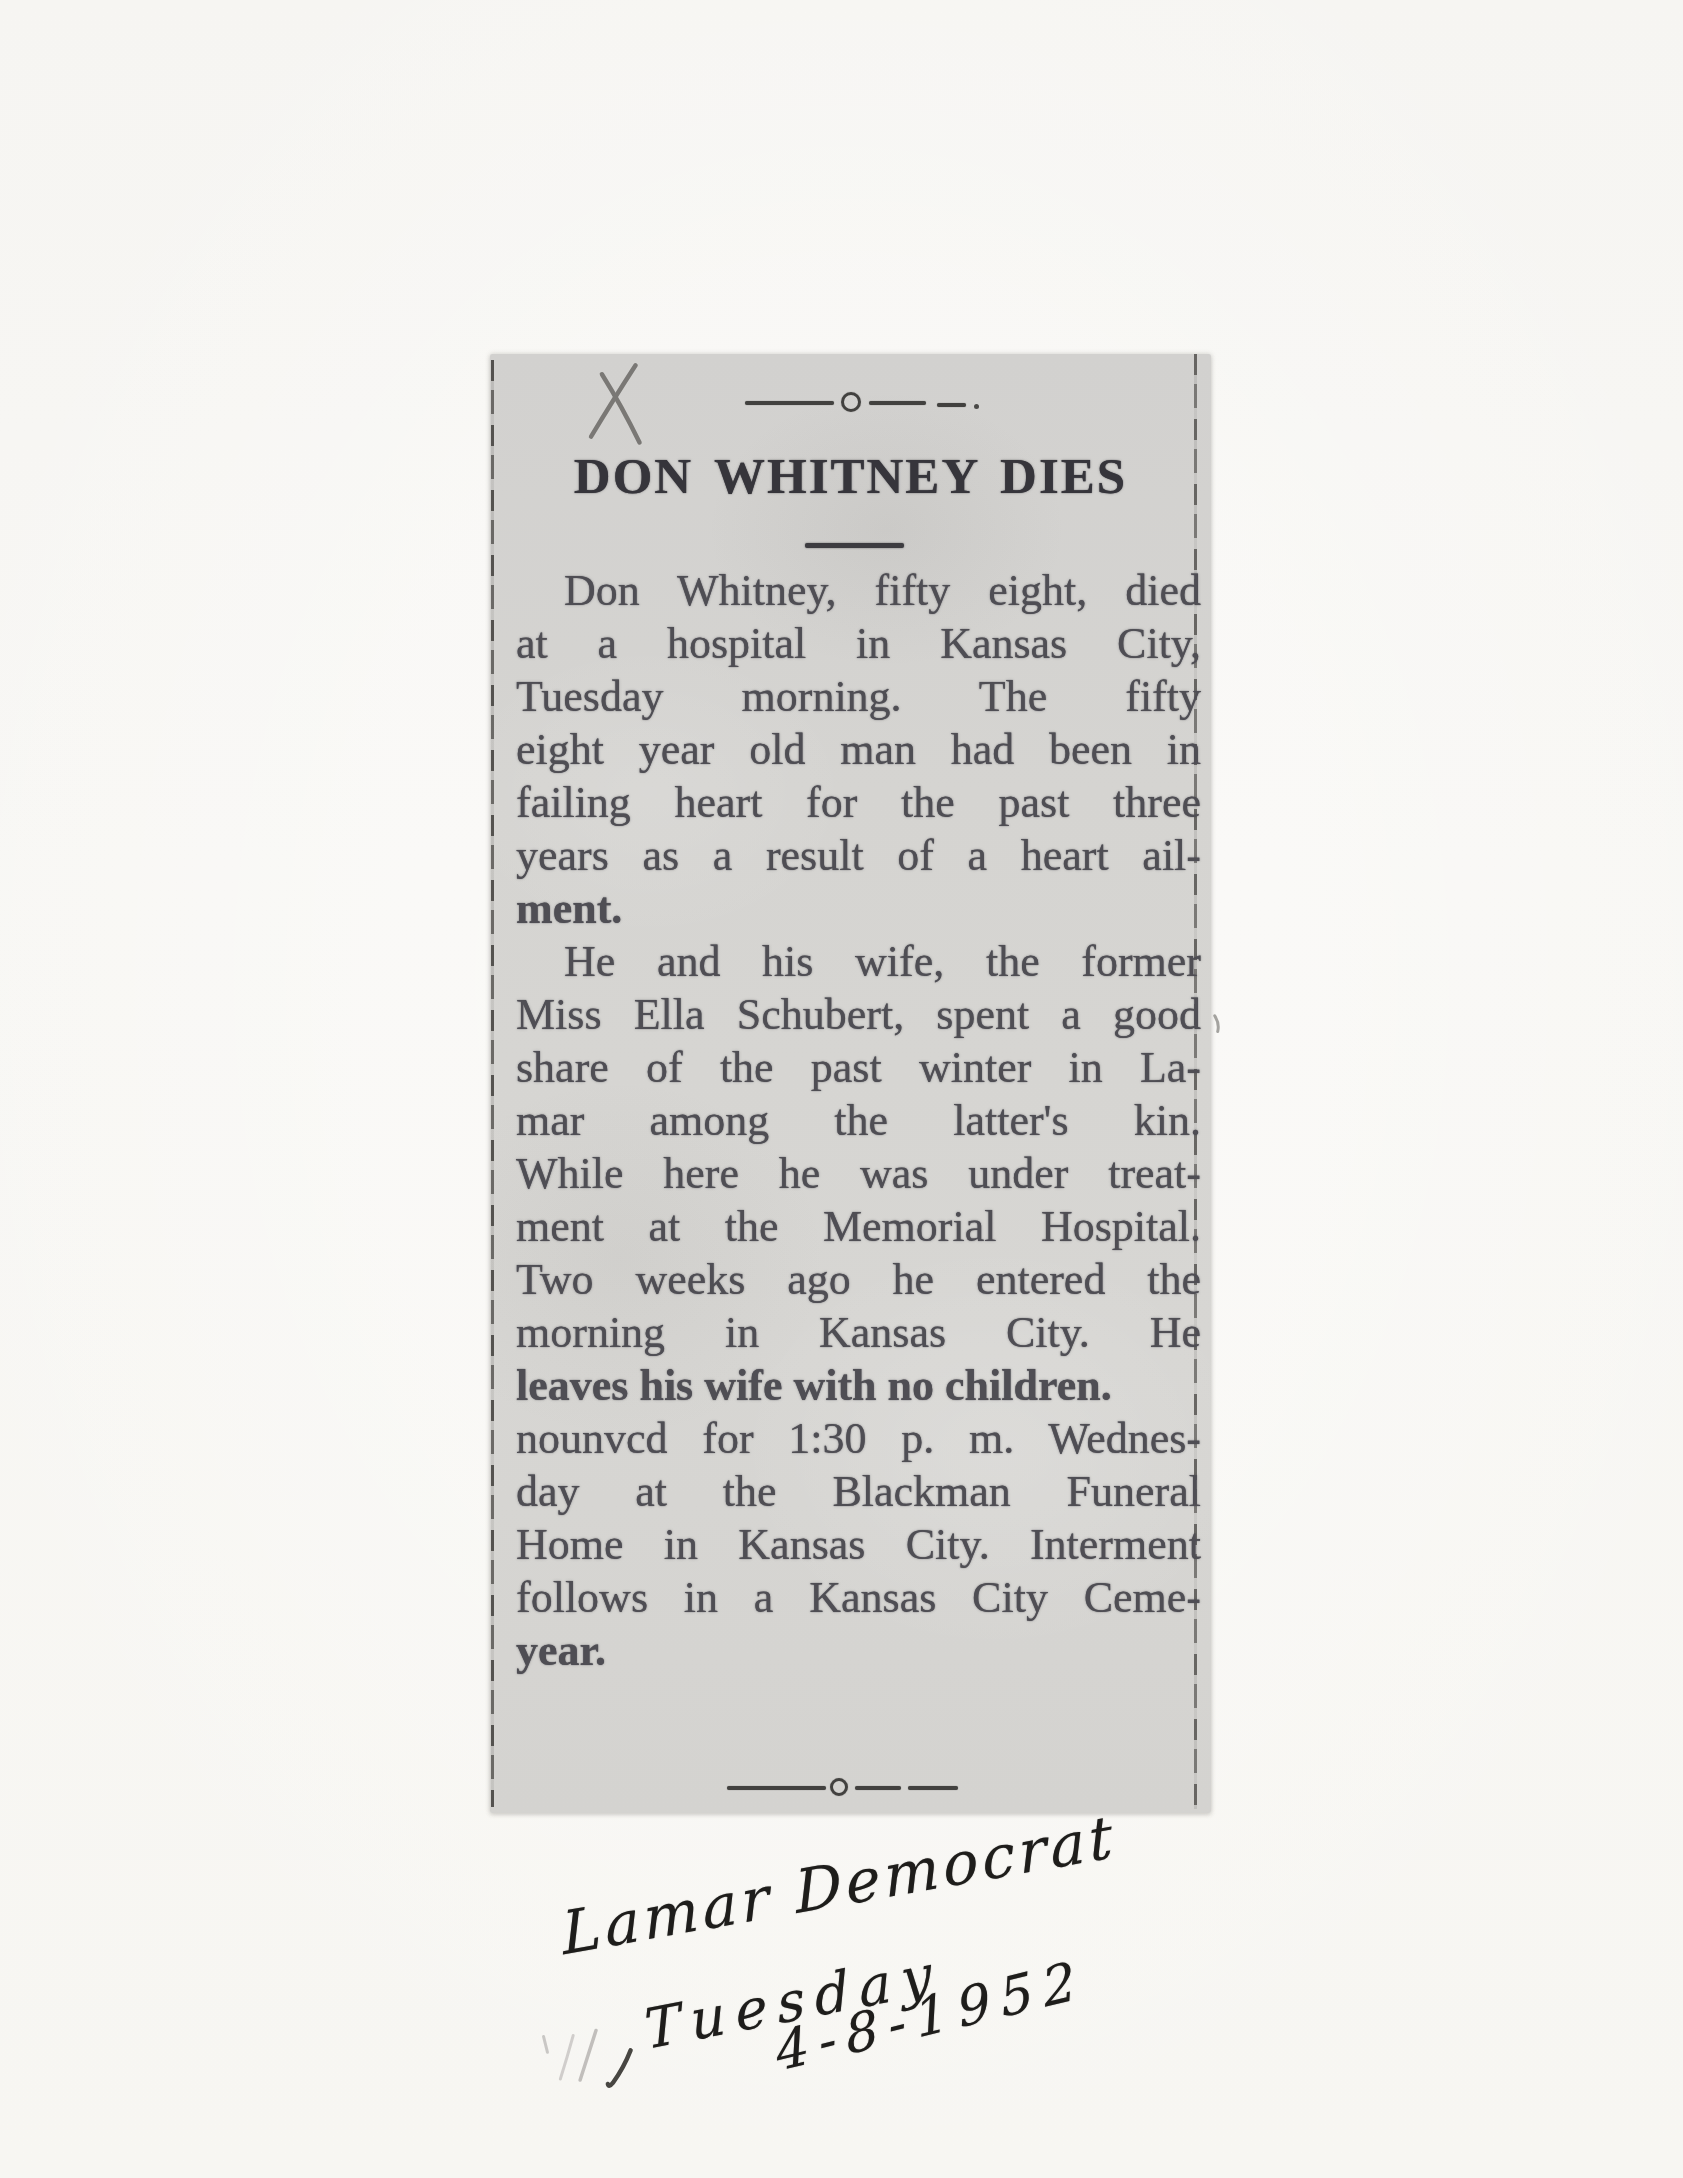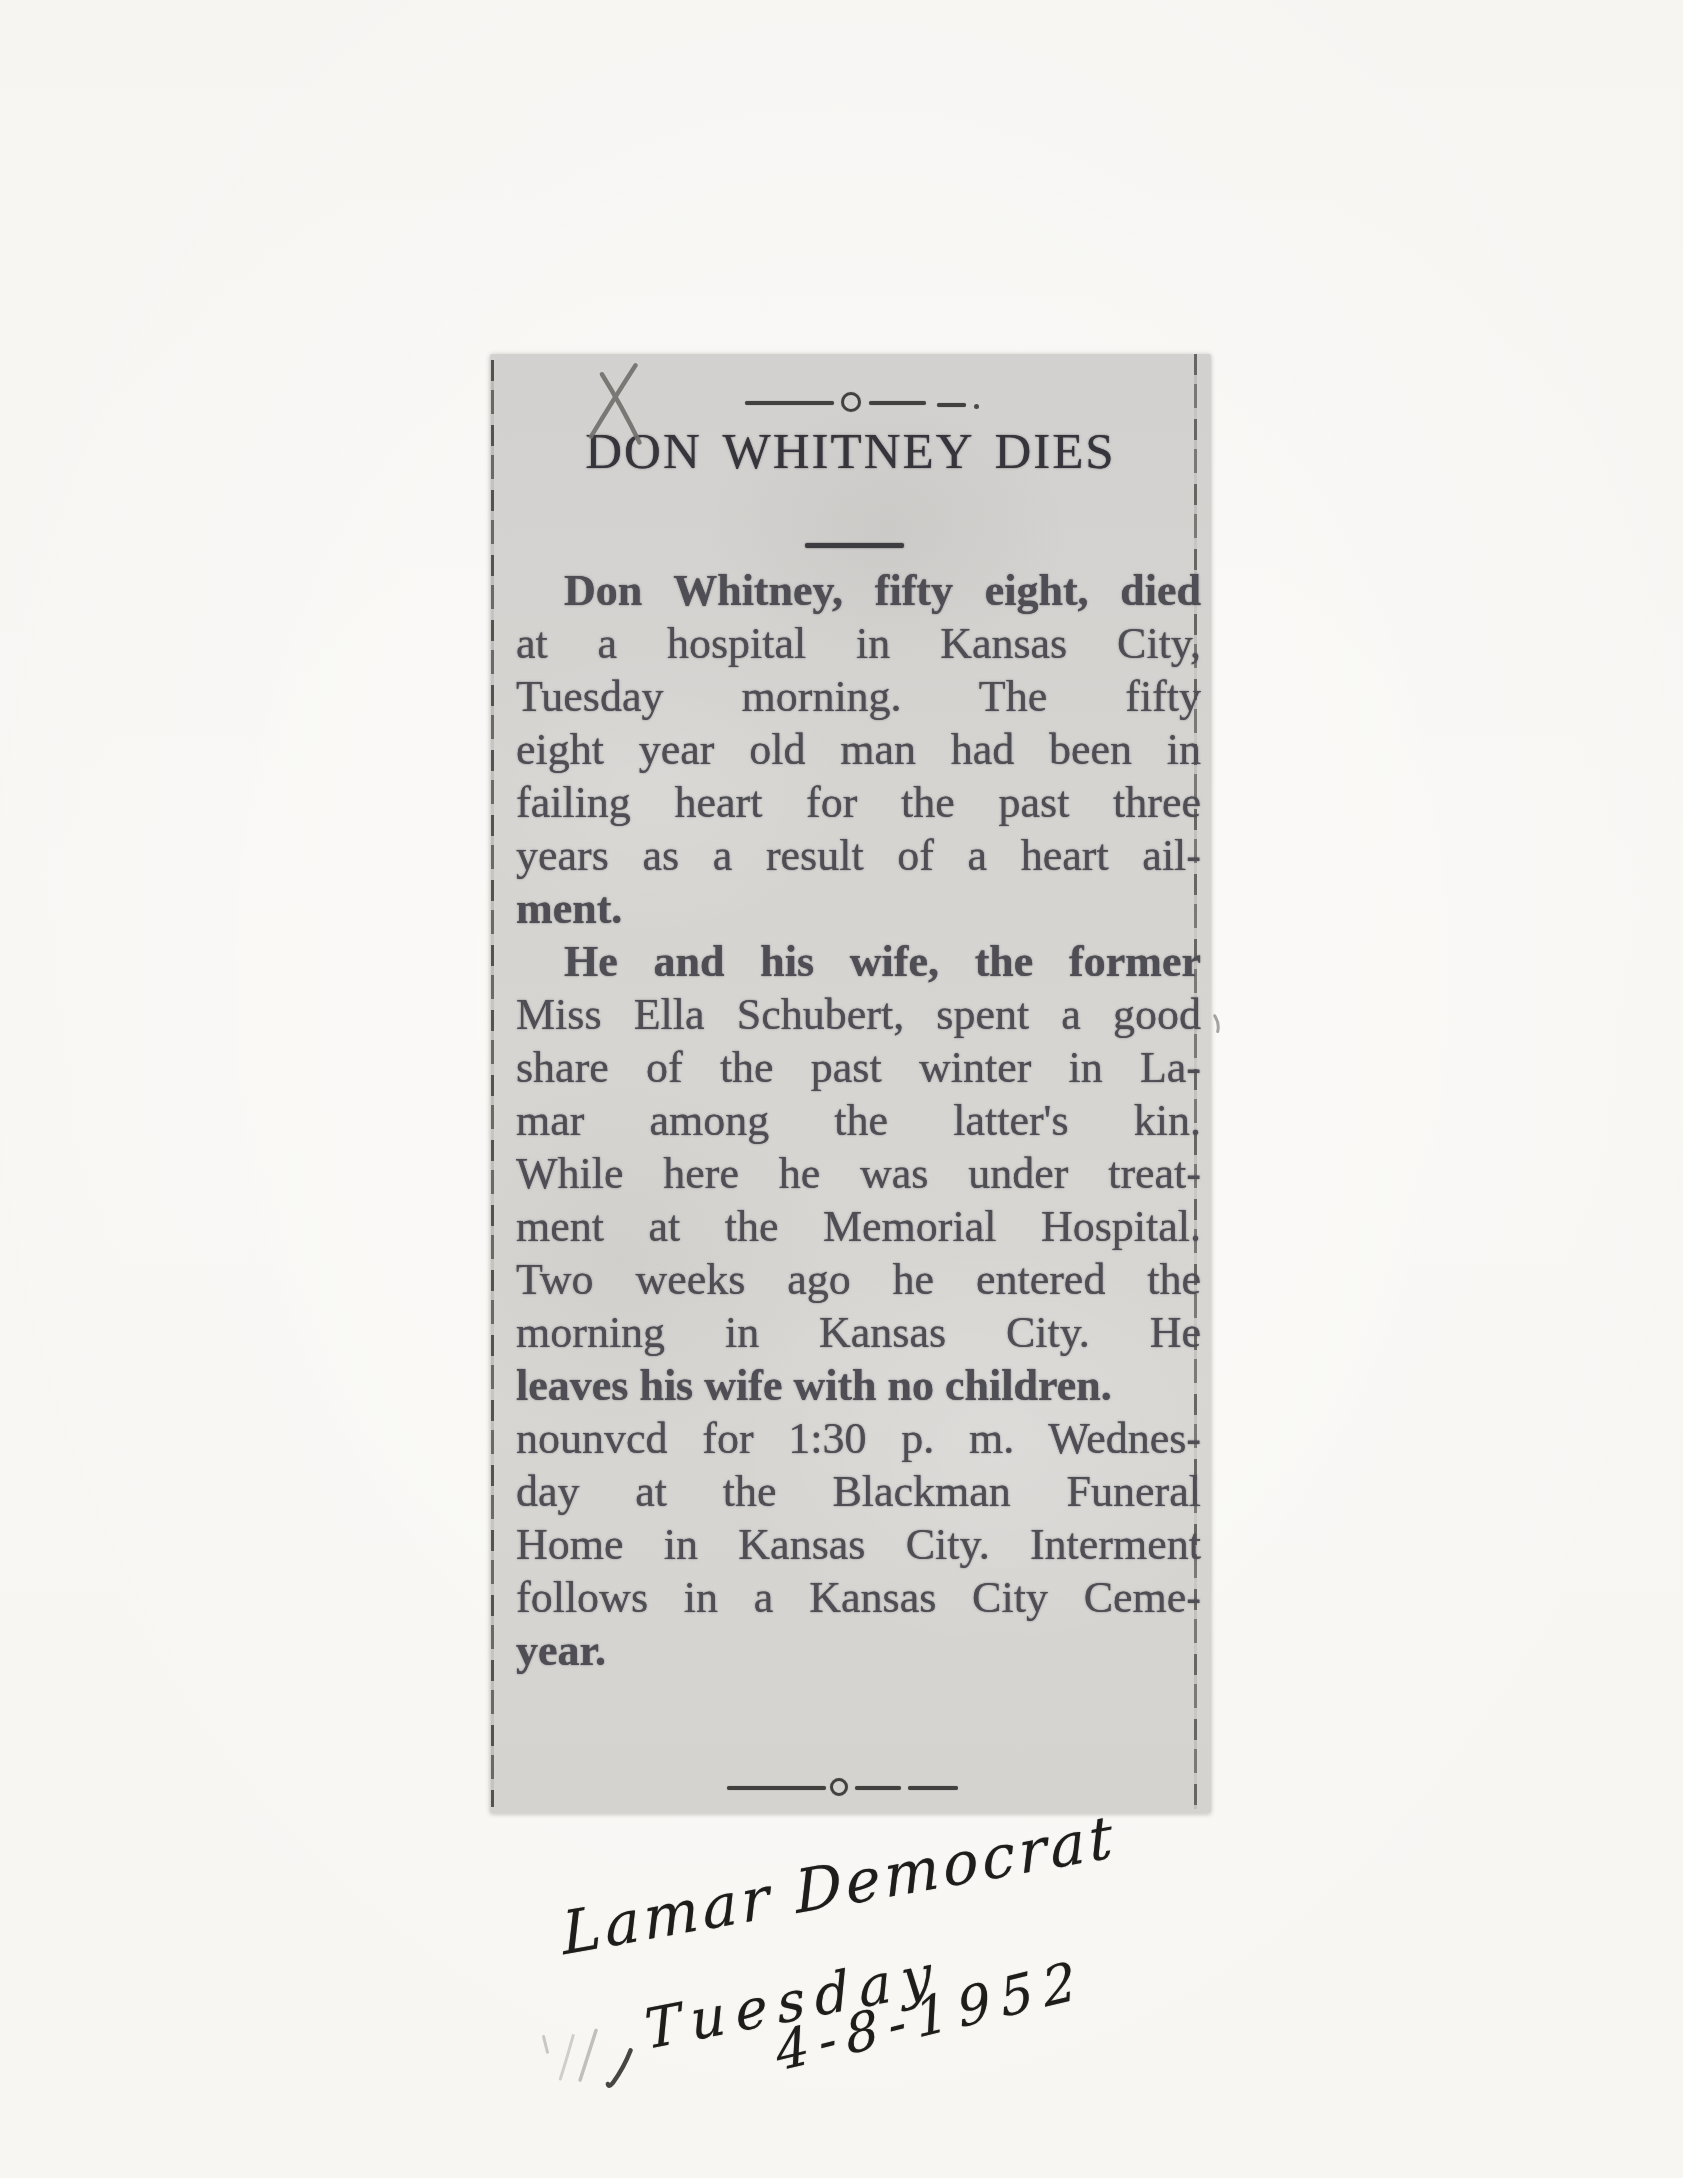--- a/index.html
+++ b/index.html
@@ -67,24 +67,24 @@
   .odivider.top .dash   { left: 192px; top: 13px; width: 29px; height: 3.5px; }
   .odivider.top .dot    { left: 229px; top: 14px; }
   .odivider.bottom { left: 237px; top: 1422px; width: 228px; }
   .odivider.bottom .seg.a { left: 0;     top: 10px; width: 99px; height: 3.5px; }
   .odivider.bottom .ring  { left: 103px; top: 2px;  width: 18px; height: 18px; }
   .odivider.bottom .seg.b { left: 128px; top: 10px; width: 46px; height: 3.5px; }
   .odivider.bottom .dash  { left: 181px; top: 10px; width: 50px; height: 3.5px; }
 
   .headline {
     position: absolute;
-    left: 0; top: 68px; width: 100%;
+    left: 0; top: 93px; width: 100%;
     text-align: center;
     font-size: 51px;
-    font-weight: normal;
+    font-weight: bold;
     letter-spacing: 2px;
     word-spacing: 7px;
     color: #36353b;
     text-shadow: 0 0 1px rgba(48,47,53,0.9), 0 0 3px rgba(48,47,53,0.25);
     white-space: nowrap;
   }
   .headline-rule {
     position: absolute;
     left: 315px; top: 189px; width: 99px; height: 5px;
     background: #3d3c40; border-radius: 2px;
@@ -100,21 +100,21 @@
     line-height: 53px;
     font-size: 44px;
     color: #4f4e54;
     text-shadow: 0 0 1px rgba(74,73,80,0.9), 0 0 3px rgba(74,73,80,0.30);
     text-align: justify;
     text-align-last: justify;
     letter-spacing: 0px;
     white-space: normal;
     overflow: visible;
   }
-  .body-line.indent { padding-left: 48px; font-weight: bold; }
+  .body-line.indent { padding-left: 48px; }
   .body-line.para-end { text-align: left; text-align-last: left; font-weight: bold; }
 
   
   .handwriting {
     position: absolute;
     font-family: "DejaVu Serif", serif;
     font-style: italic;
     color: #1e1d1b;
     white-space: nowrap;
     transform-origin: 0 0;

